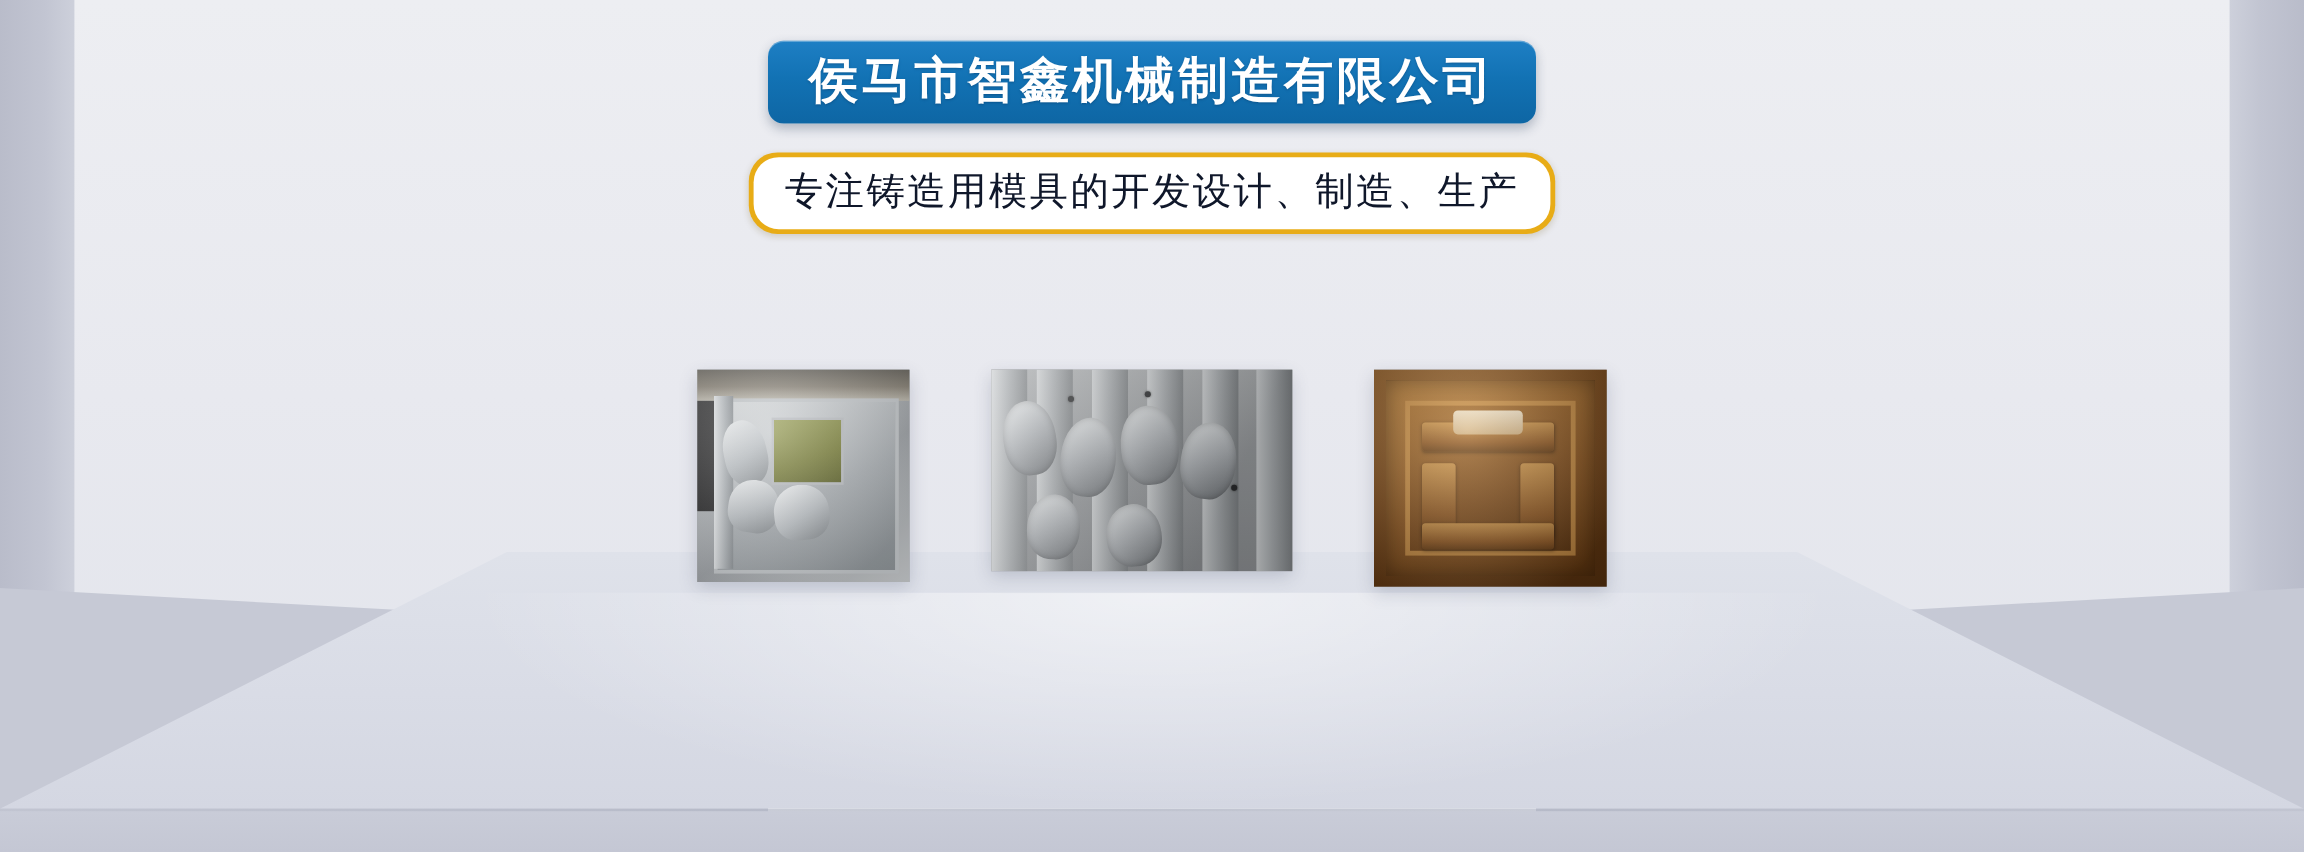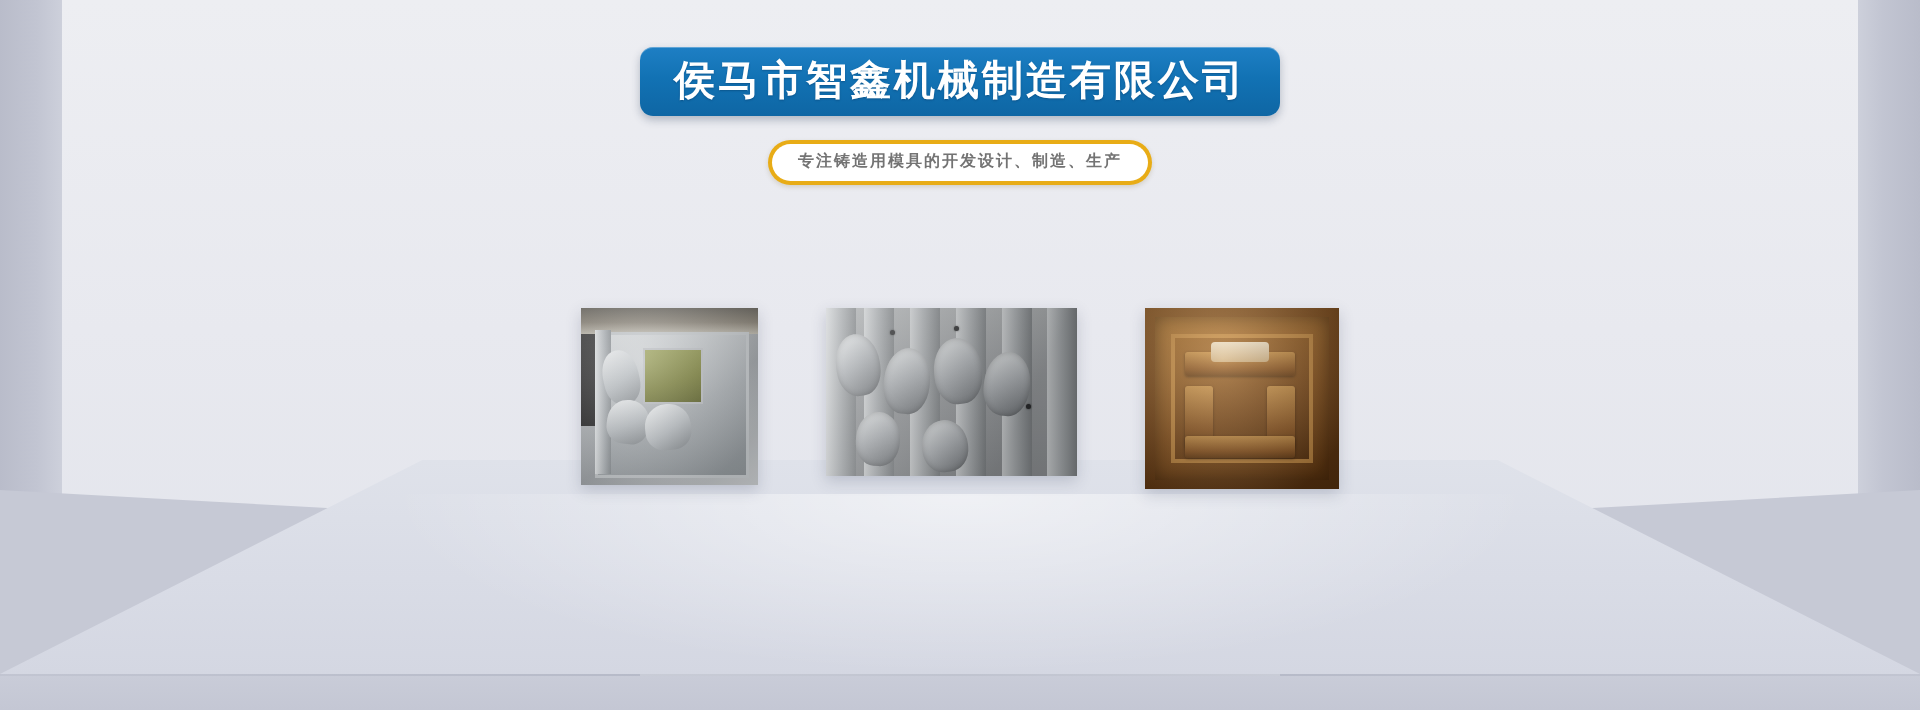--- a/index.html
+++ b/index.html
@@ -58,21 +58,21 @@
   .room .floor-glow{
     position:absolute;left:20%;right:20%;bottom:36px;height:180px;
     background:radial-gradient(ellipse at 50% 0%,rgba(255,255,255,.55),rgba(255,255,255,0) 70%);
     pointer-events:none;
   }
 
   
   .content{position:absolute;inset:0;display:flex;flex-direction:column;align-items:center;}
 
   .title-box{
-    margin-top:47px;
+    margin-top:34px;
     background:linear-gradient(180deg,#1e7fc4 0%,#1272b4 45%,#0e66a4 100%);
     border-radius:13px;
     padding:13px 34px 15px;
     box-shadow:0 4px 9px rgba(40,60,90,.30), inset 0 1px 0 rgba(255,255,255,.30);
   }
   .title-box .title{
     font-size:41px;line-height:1;font-weight:bold;color:#ffffff;
     letter-spacing:3px;white-space:nowrap;
     text-shadow:0 1px 2px rgba(0,40,80,.35);
   }
@@ -90,21 +90,21 @@
     border-radius:24px;
     padding:4px;
     box-shadow:0 2px 5px rgba(100,80,10,.18);
   }
   .tagline{
     background:#ffffff;
     border-radius:21px;
     padding:7px 26px 9px;
   }
   .tagline .tagline-text{
-    font-size:16px;font-weight:bold;color:#737373;
+    font-size:32px;font-weight:normal;color:#0f172a;
     letter-spacing:2px;white-space:nowrap;
   }
 
   
   .gallery{
     position:absolute;left:0;right:0;top:308px;
     display:flex;justify-content:center;align-items:flex-start;gap:68px;
   }
   .photo{
     position:relative;overflow:hidden;

